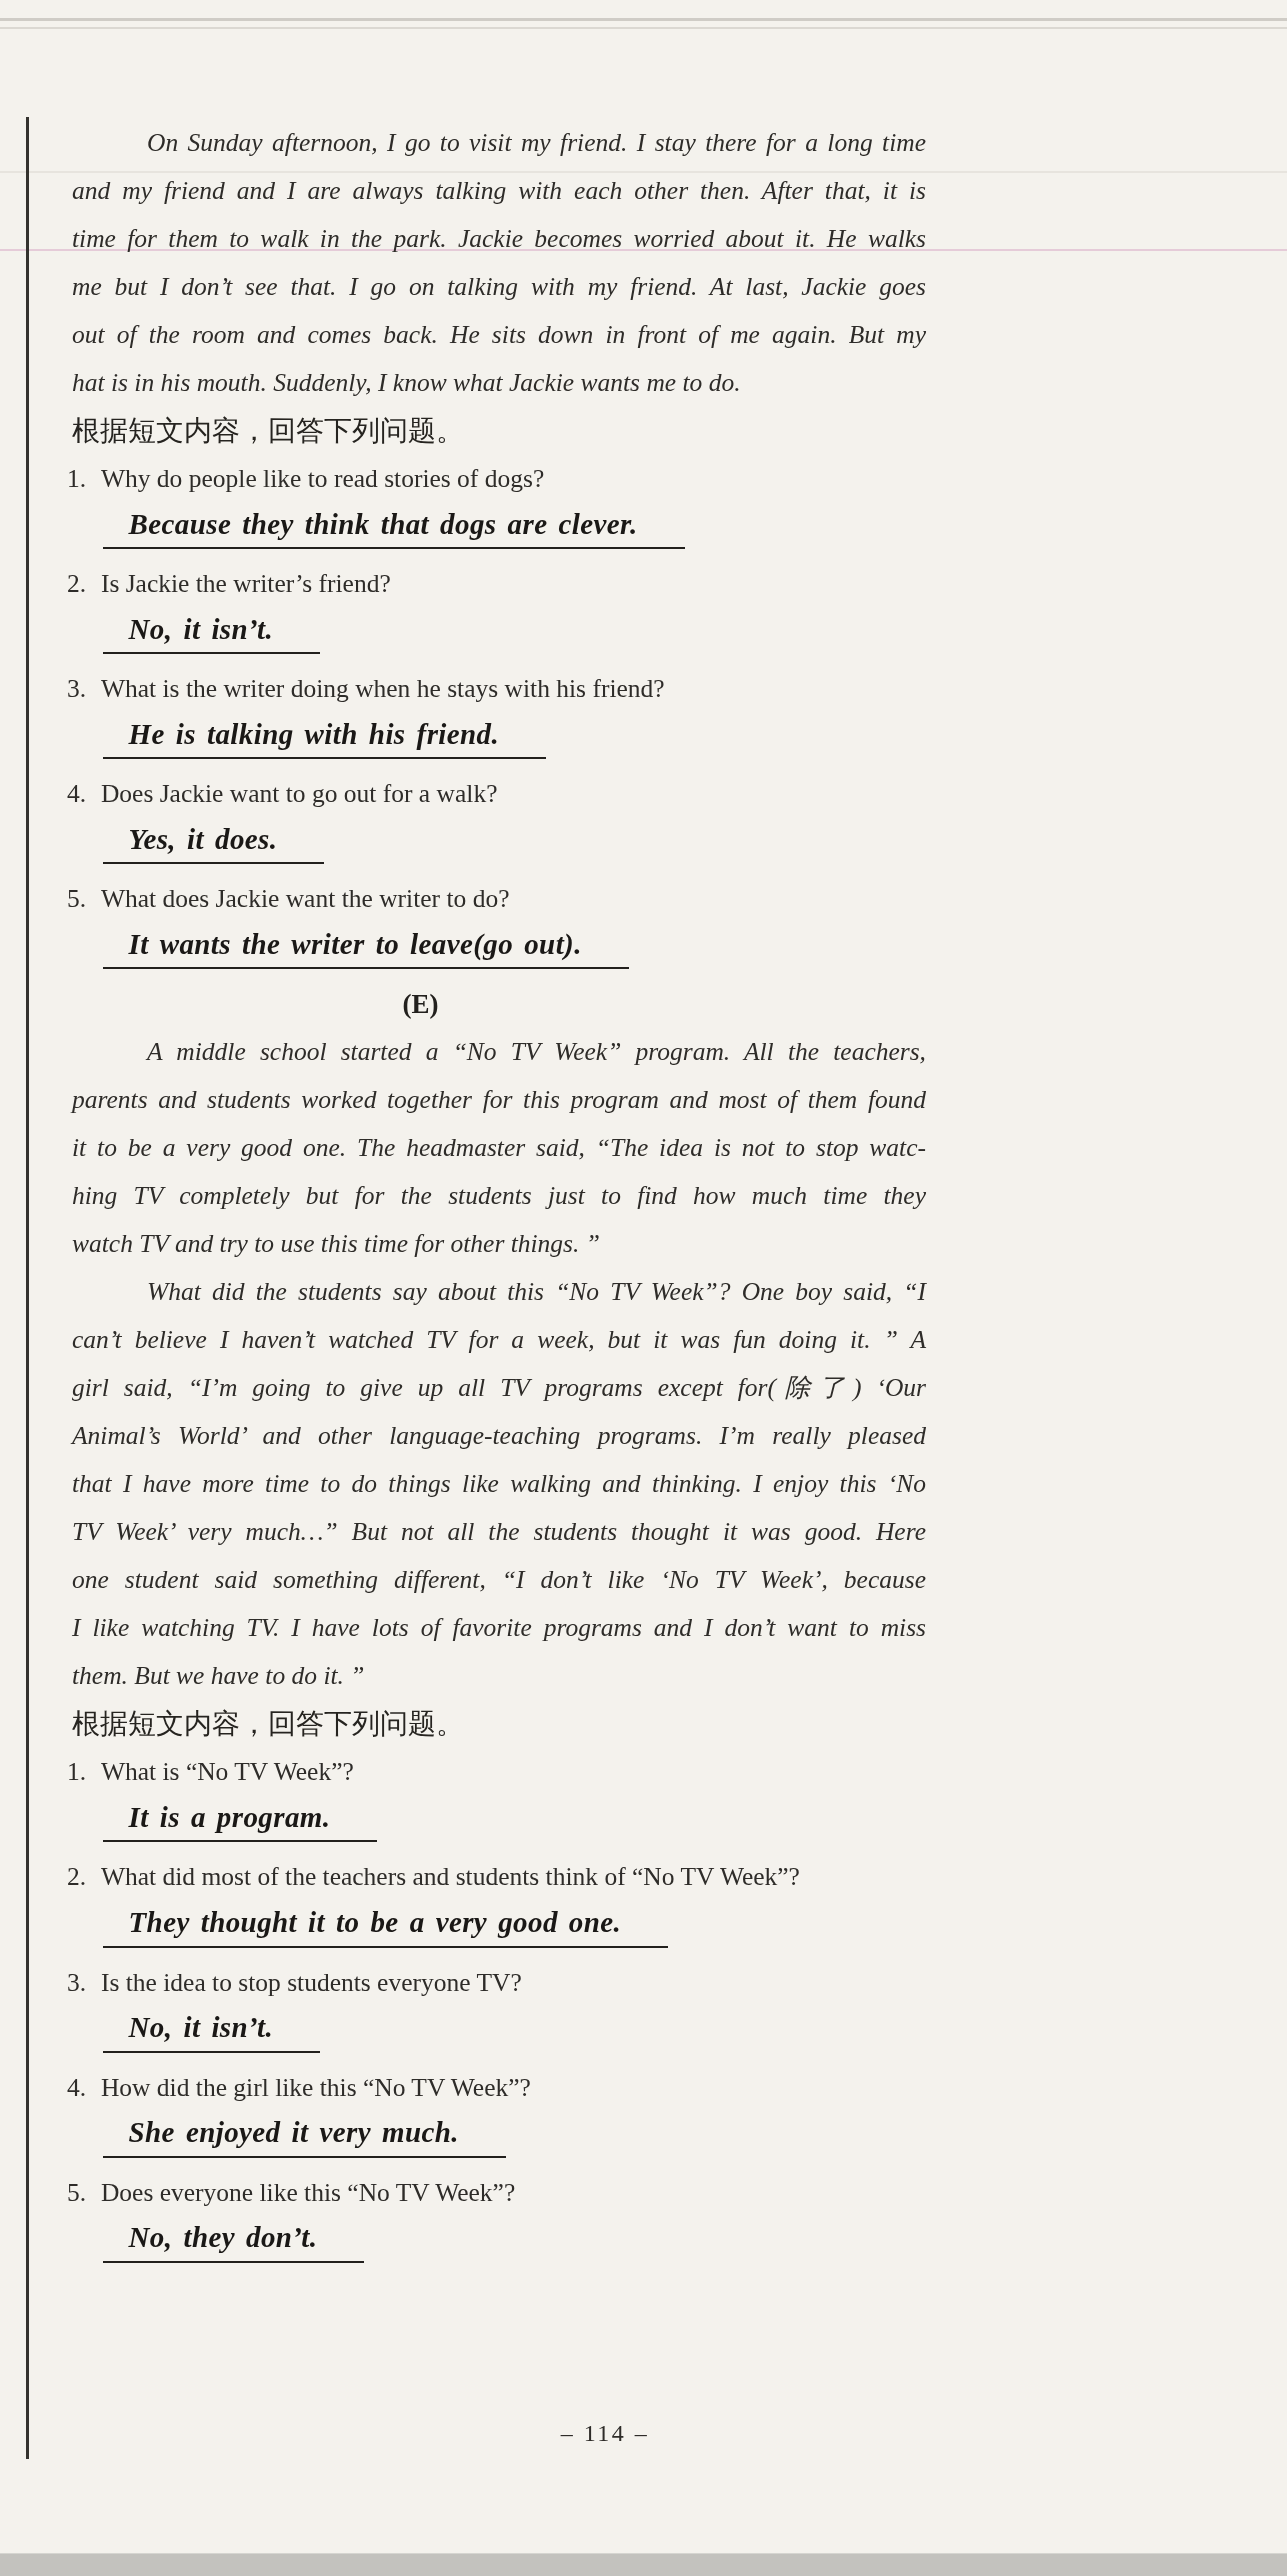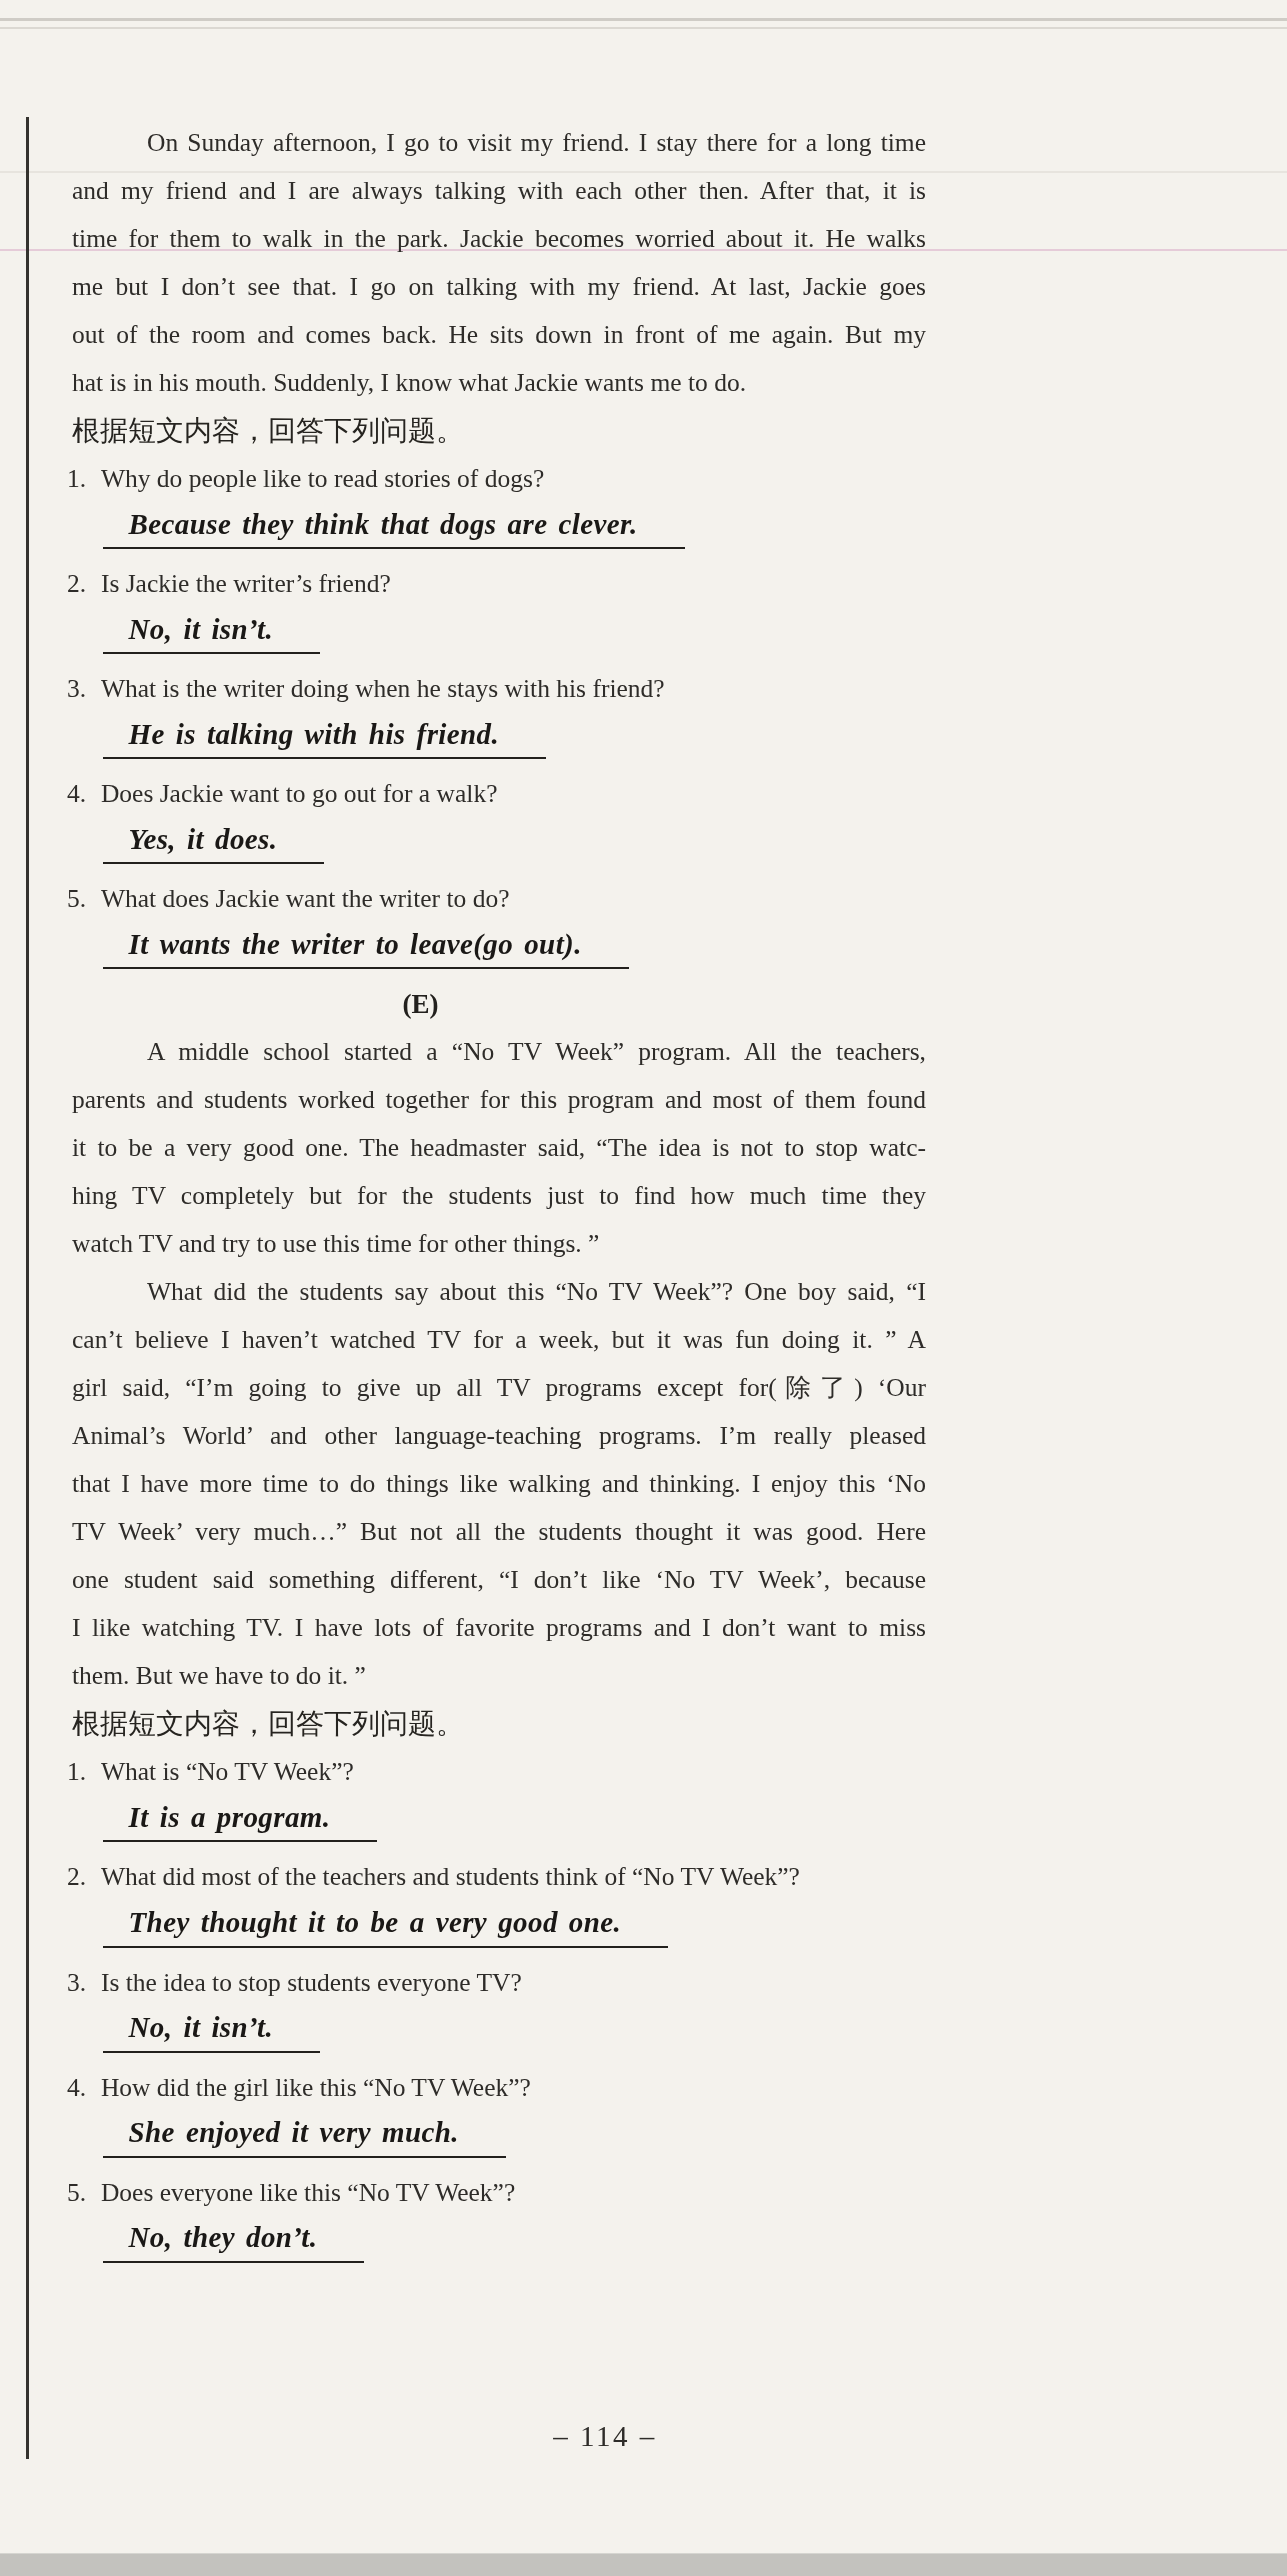--- a/index.html
+++ b/index.html
@@ -26,20 +26,21 @@
     border-top: 0.8px solid #d6d5d1;
   }
   .content {
     position: absolute; left: 72px; top: 119px; width: 854px;
   }
   .paragraph { }
   .pline {
     font-size: 25.5px; line-height: 48px;
     text-align: justify; text-align-last: justify;
     white-space: normal;
+    font-style: italic;
   }
   .pline.first-line { text-indent: 75px; }
   .pline.last-line { text-align-last: left; }
   .instruction {
     font-size: 28px; line-height: 48px;
     color: #262420;
   }
   .qa-item .question {
     font-size: 25.5px; line-height: 48px;
   }
@@ -56,21 +57,21 @@
   }
   .section-heading {
     font-size: 27px; line-height: 48px; font-weight: bold;
     text-align: center; padding-right: 157px;
     margin-top: 5.1px;
     color: #22201d;
   }
   .page-number {
     position: absolute; top: 2420px; left: 605px;
     transform: translateX(-50%);
-    font-size: 29px; letter-spacing: 2.5px; color: #2e2c29;
+    font-size: 24px; letter-spacing: 2.5px; color: #2e2c29;
     white-space: nowrap;
   }
 </style>
 </head>
 <body>
 
 <div class="scan-line top1"></div>
 <div class="scan-line top2"></div>
 <div class="scan-line mid-gray"></div>
 <div class="scan-line pink"></div>

